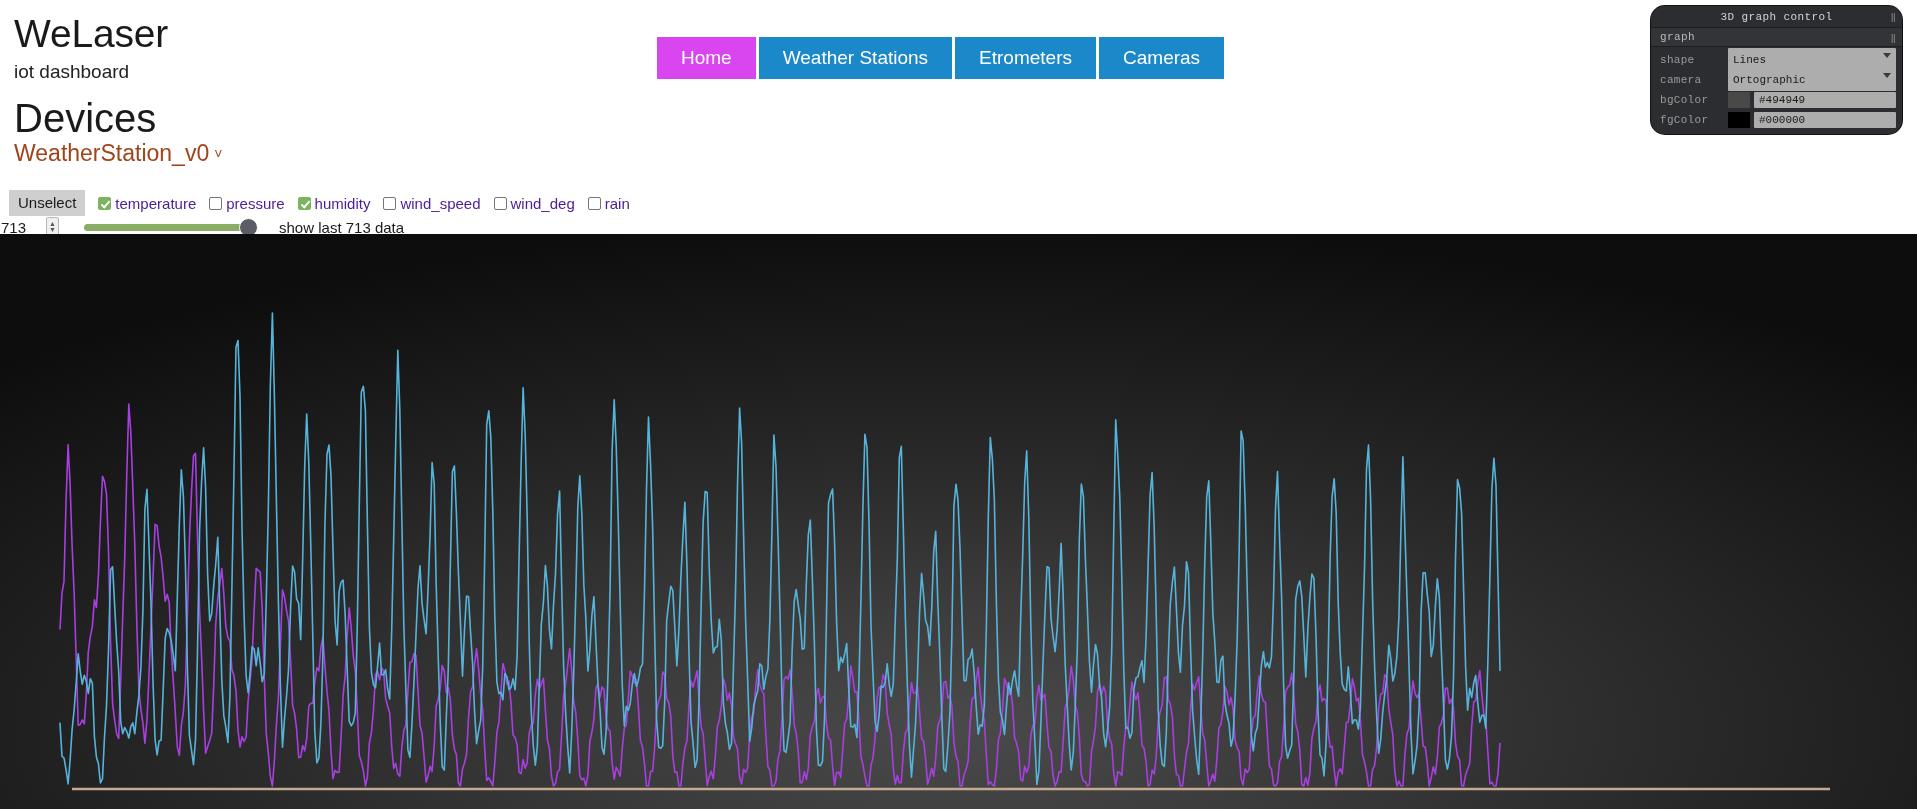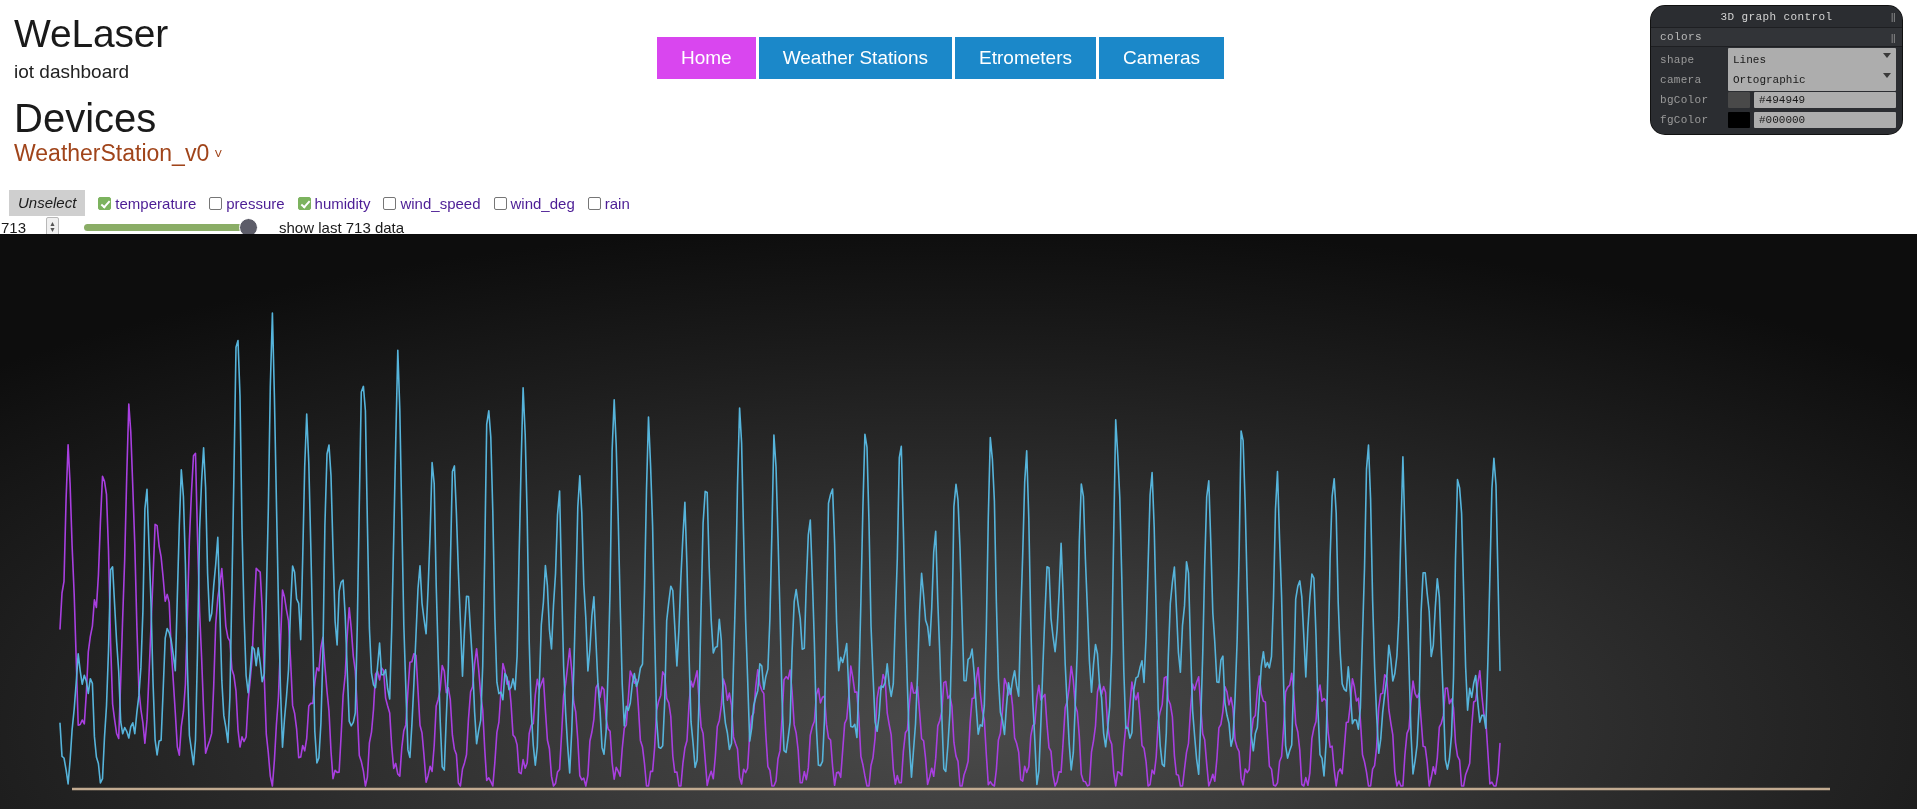--- a/index.html
+++ b/index.html
@@ -51,21 +51,21 @@
   }
 
   
   .field-row {
     position: absolute; left: 9px; top: 190px;
     display: flex; align-items: center; gap: 13px;
   }
   .unselect-btn {
     background: #cfcfcf; border: none; color: #1a1a1a;
     font-size: 15px; padding: 4px 9px 5px 9px; cursor: pointer;
-    font-family: "Liberation Sans", sans-serif; line-height: 1.15; font-style: italic;
+    font-family: "Liberation Sans", sans-serif; line-height: 1.15;
   }
   .cb-item {
     display: flex; align-items: center; gap: 4px;
     font-size: 15px; color: #4c1d95; cursor: pointer; white-space: nowrap;
   }
   .cb-box {
     width: 13px; height: 13px; border: 1px solid #767676;
     background: #fff; border-radius: 2px; flex: none;
     position: relative;
   }
@@ -249,21 +249,21 @@
       <line id="axis-line" x1="72" y1="555" x2="1830" y2="555" stroke="#c2ab91" stroke-width="2.5"></line>
     </svg>
   </div>
 
   <div class="gui-panel">
     <div class="gui-title">
       <span>3D graph control</span>
       <span class="gui-pause">‖</span>
     </div>
     <div class="gui-folder">
-      <span>colors</span>
+      <span>graph</span>
       <span class="gui-pause">‖</span>
     </div>
     <div class="gui-rows">
 
       <div class="gui-row">
         <span class="gui-label">shape</span>
         <span class="gui-select">
           <span>Lines</span>
           <span class="gui-caret"></span>
         </span>

